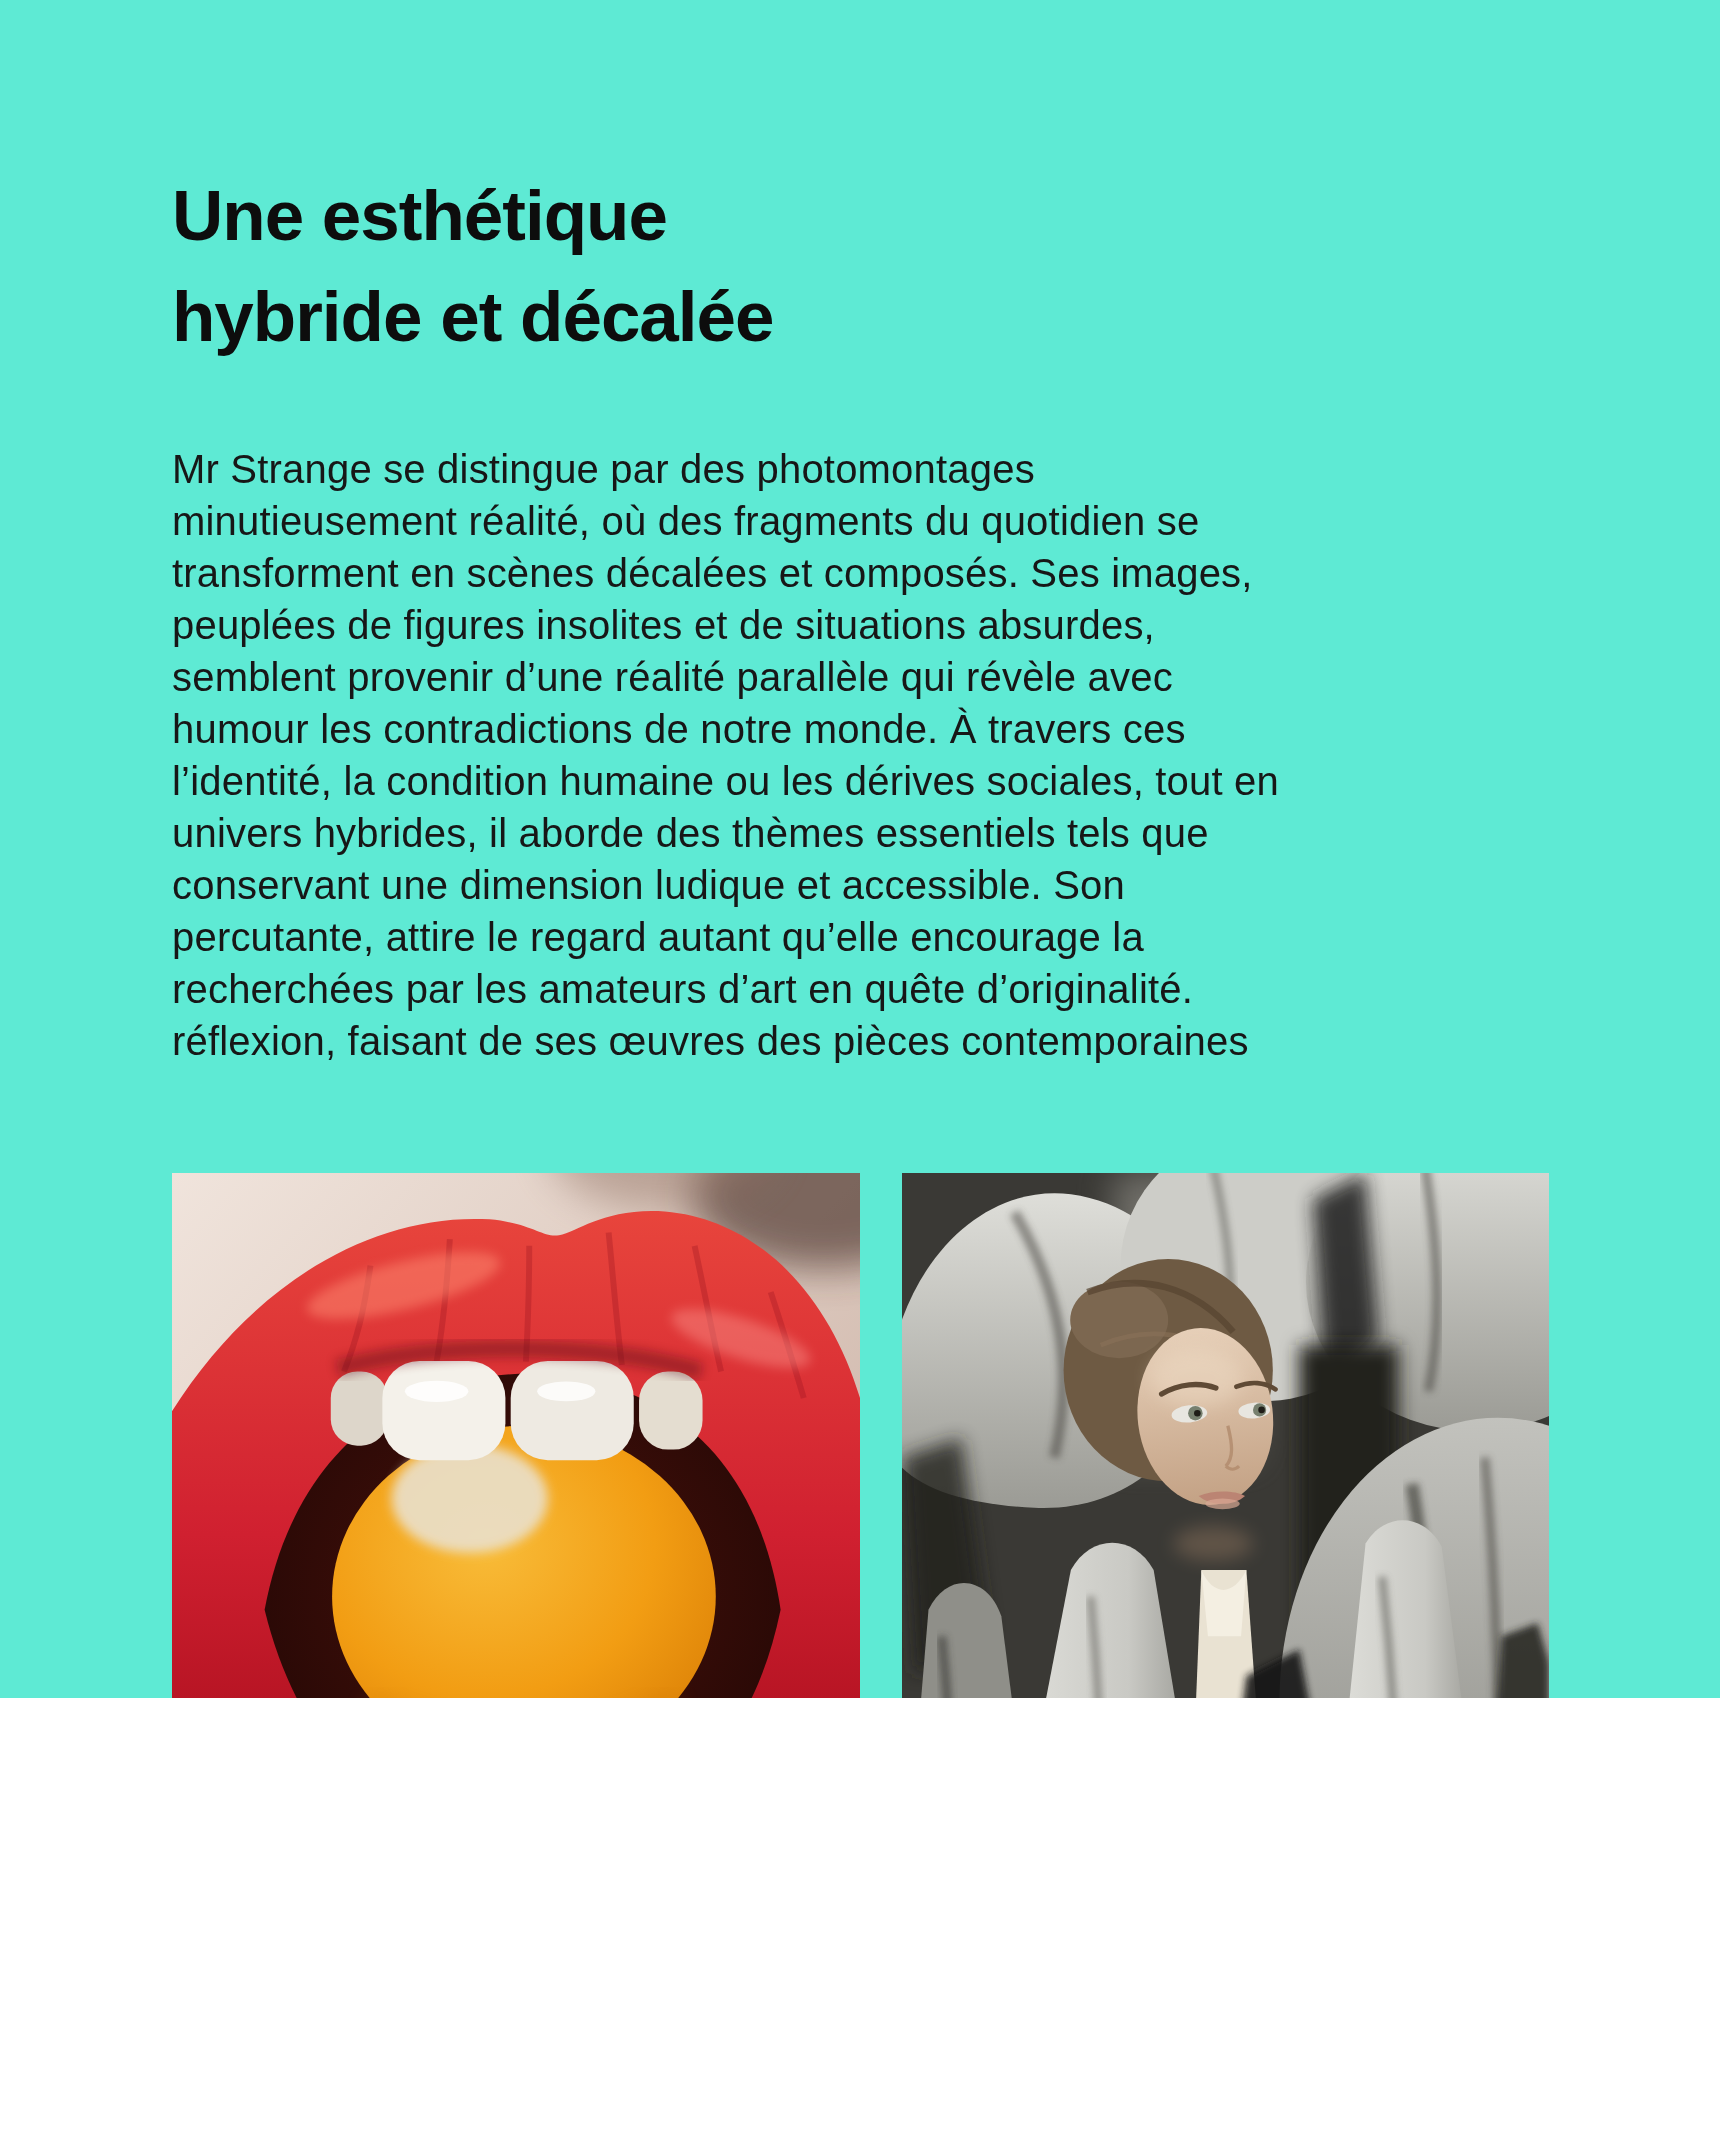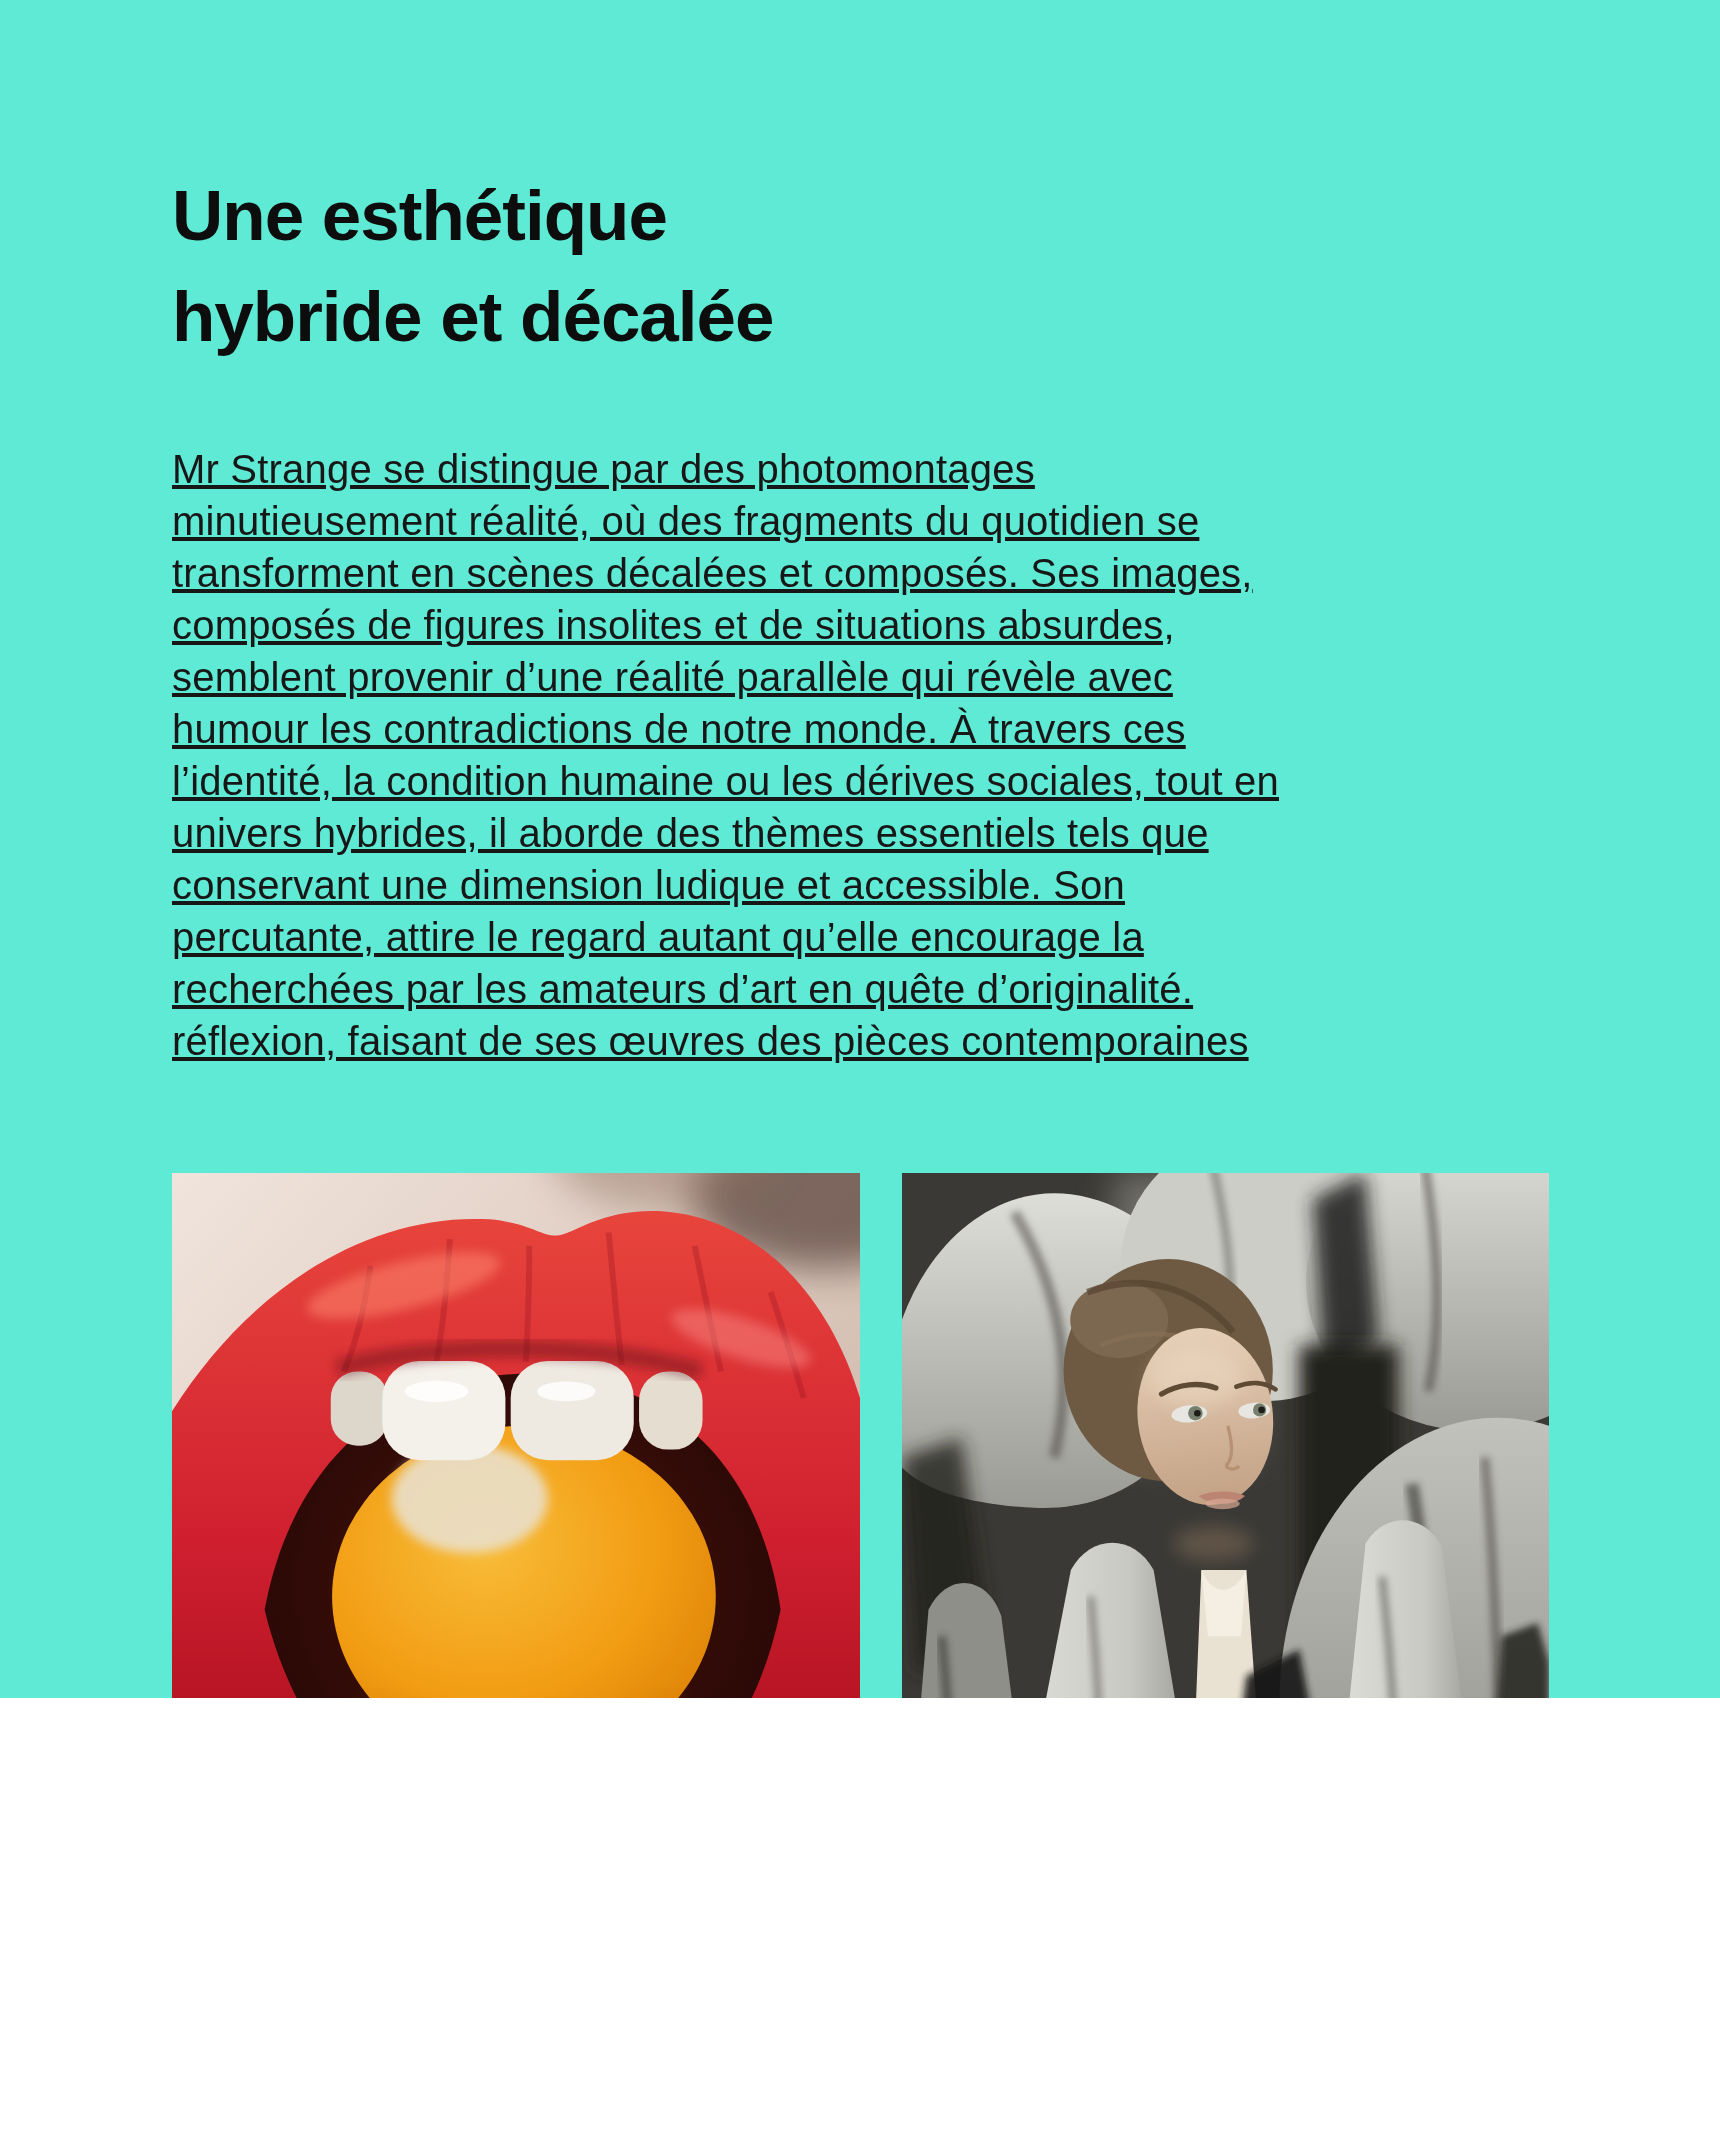--- a/index.html
+++ b/index.html
@@ -25,21 +25,21 @@
   .title-line { display: block; }
 
   .body-text {
     margin-top: 76px;
     font-size: 40px;
     line-height: 52px;
     font-weight: 400;
     letter-spacing: 0.2px;
     color: #171717;
   }
-  .body-line { white-space: nowrap; text-decoration: underline; }
+  .body-line { white-space: nowrap; }
 
   .gallery {
     margin-top: 106px;
     display: flex;
     gap: 42px;
     align-items: flex-start;
   }
   .photo { margin: 0; display: block; }
   .photo svg { display: block; }
   .photo-left  { width: 688px; height: 757px; }
@@ -53,21 +53,21 @@
 
     <h1 class="title">
       <span class="title-line">Une esthétique</span>
       <span class="title-line">hybride et décalée</span>
     </h1>
 
     <div class="body-text">
       <div class="body-line">Mr Strange se distingue par des photomontages</div>
       <div class="body-line">minutieusement réalité, où des fragments du quotidien se</div>
       <div class="body-line">transforment en scènes décalées et composés. Ses images,</div>
-      <div class="body-line">composés de figures insolites et de situations absurdes,</div>
+      <div class="body-line">peuplées de figures insolites et de situations absurdes,</div>
       <div class="body-line">semblent provenir d’une réalité parallèle qui révèle avec</div>
       <div class="body-line">humour les contradictions de notre monde. À travers ces</div>
       <div class="body-line">l’identité, la condition humaine ou les dérives sociales, tout en</div>
       <div class="body-line">univers hybrides, il aborde des thèmes essentiels tels que</div>
       <div class="body-line">conservant une dimension ludique et accessible. Son</div>
       <div class="body-line">percutante, attire le regard autant qu’elle encourage la</div>
       <div class="body-line">recherchées par les amateurs d’art en quête d’originalité.</div>
       <div class="body-line">réflexion, faisant de ses œuvres des pièces contemporaines</div>
     </div>
 

